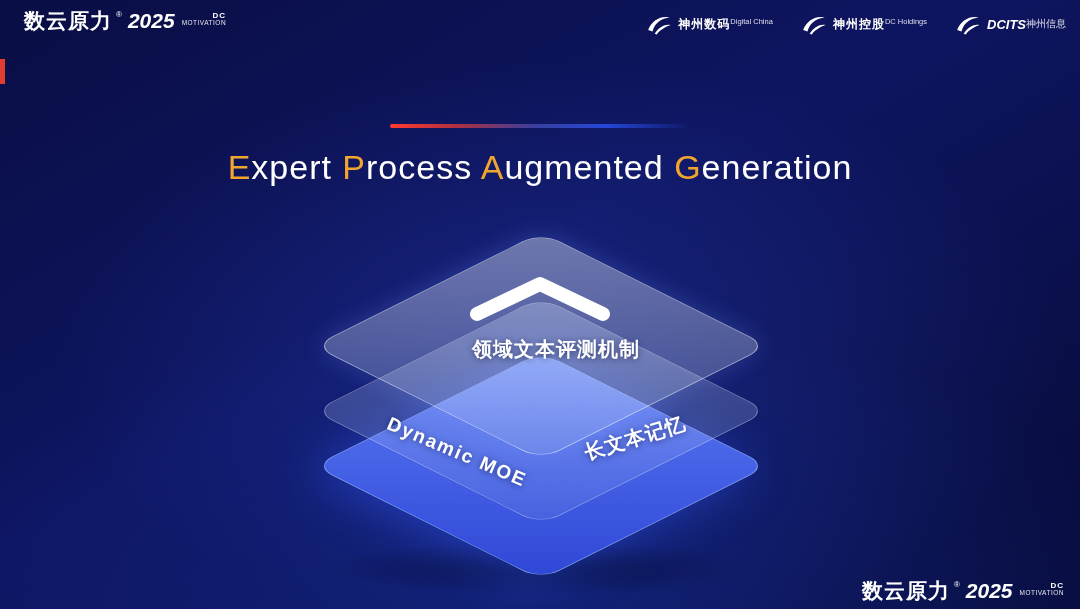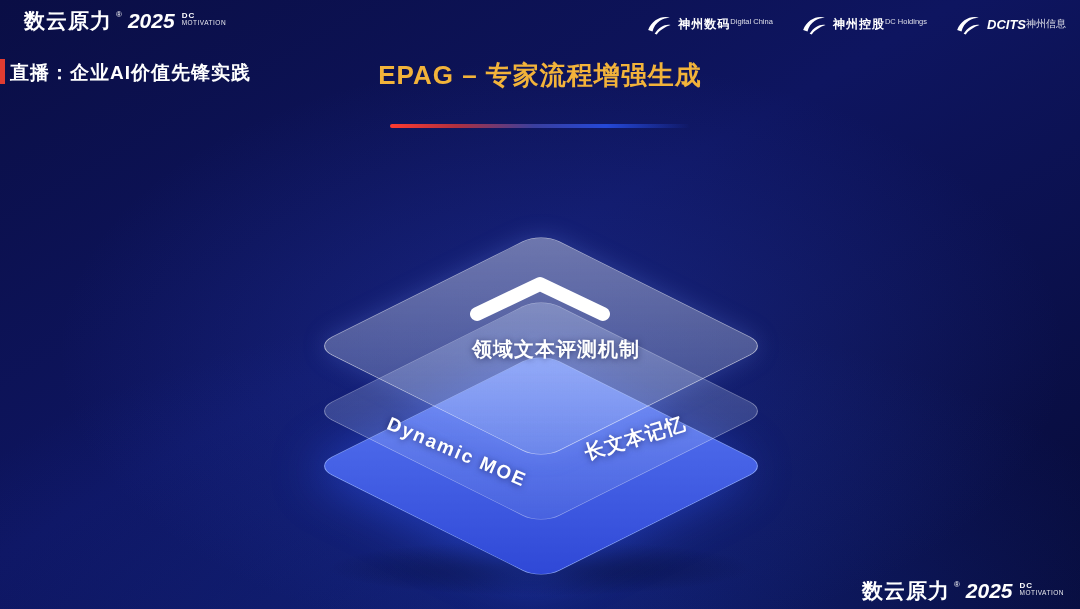--- a/index.html
+++ b/index.html
@@ -14,21 +14,21 @@
       radial-gradient(ellipse 950px 520px at 50% 112%, rgba(32,70,215,0.35), rgba(0,0,0,0) 72%),
       linear-gradient(150deg,#0a0e45 0%,#0e1560 45%,#070b38 100%);
   }
 
   
   .brand{display:flex;align-items:flex-start;gap:4px;line-height:1;margin-left:12px;}
   .brand .cn{font-size:21px;font-weight:bold;letter-spacing:1px;}
   .brand .reg{font-size:8px;margin-top:1px;}
   .brand .year{font-size:21px;font-weight:bold;font-style:italic;margin-left:2px;}
   .brand .dccol{display:flex;flex-direction:column;margin-left:3px;margin-top:2px;}
-  .brand .dc{font-size:8px;font-weight:bold;letter-spacing:1px;}
+  .brand .dc{font-size:8px;font-weight:bold;letter-spacing:1px;text-align:right;}
   .brand .motivation{font-size:6.5px;letter-spacing:0.5px;opacity:.9;}
   .brand-topleft{position:absolute;left:12px;top:10px;}
   .brand-bottomright{position:absolute;right:16px;bottom:8px;}
 
   .live-bar{position:absolute;left:0;top:59px;width:5px;height:25px;background:#e03c31;}
   .live-label{position:absolute;left:10px;top:60px;font-size:19px;font-weight:bold;letter-spacing:1px;}
 
   .slide-title{position:absolute;left:0;top:58px;width:100%;text-align:center;
     font-size:26px;font-weight:bold;color:#f2b33a;letter-spacing:1px;}
 
@@ -86,23 +86,21 @@
     <span class="cn">数云原力</span>
     <span class="reg">®</span>
     <span class="year">2025</span>
     <span class="dccol">
       <span class="dc">DC</span>
       <span class="motivation">MOTIVATION</span>
     </span>
   </div>
 
   <div class="live-bar"></div>
-  <div class="live-label">直播：企业AI价值先锋实践</div>
 
-  <div class="slide-title">EPAG – 专家流程增强生成</div>
 
   <div class="partners">
     <div class="partner">
       <svg class="swoosh" viewBox="0 0 36 36" width="26" height="26">
         <path d="M3 25 C 8 10, 24 4, 33 8 C 24 8, 12 14, 9 27 Z" fill="#fff"></path>
         <path d="M12 30 C 18 20, 28 16, 34 18 C 27 20, 18 26, 15 31 Z" fill="#fff"></path>
       </svg>
       <span class="txt">
         <span class="cn">神州数码</span>
         <span class="en">Digital China</span>
@@ -125,20 +123,23 @@
       </svg>
       <span class="txt">
         <span class="cn">DCITS</span>
         <span class="en">神州信息</span>
       </span>
     </div>
   </div>
 
   <div class="divider"></div>
 
+  <div class="main-title">
+    <span class="gold">E</span><span>xpert </span><span class="gold">P</span><span>rocess </span><span class="gold">A</span><span>ugmented </span><span class="gold">G</span><span>eneration</span>
+  </div>
 
   <div class="stack-shadow"></div>
   <div class="layer layer-bottom"></div>
   <div class="layer layer-mid"></div>
   <div class="layer layer-top"></div>
 
   <svg class="chevron" width="150" height="52">
     <polyline points="12,42 75,12 138,42" stroke="#ffffff" stroke-width="14" fill="none" stroke-linecap="round" stroke-linejoin="round"></polyline>
   </svg>
 

